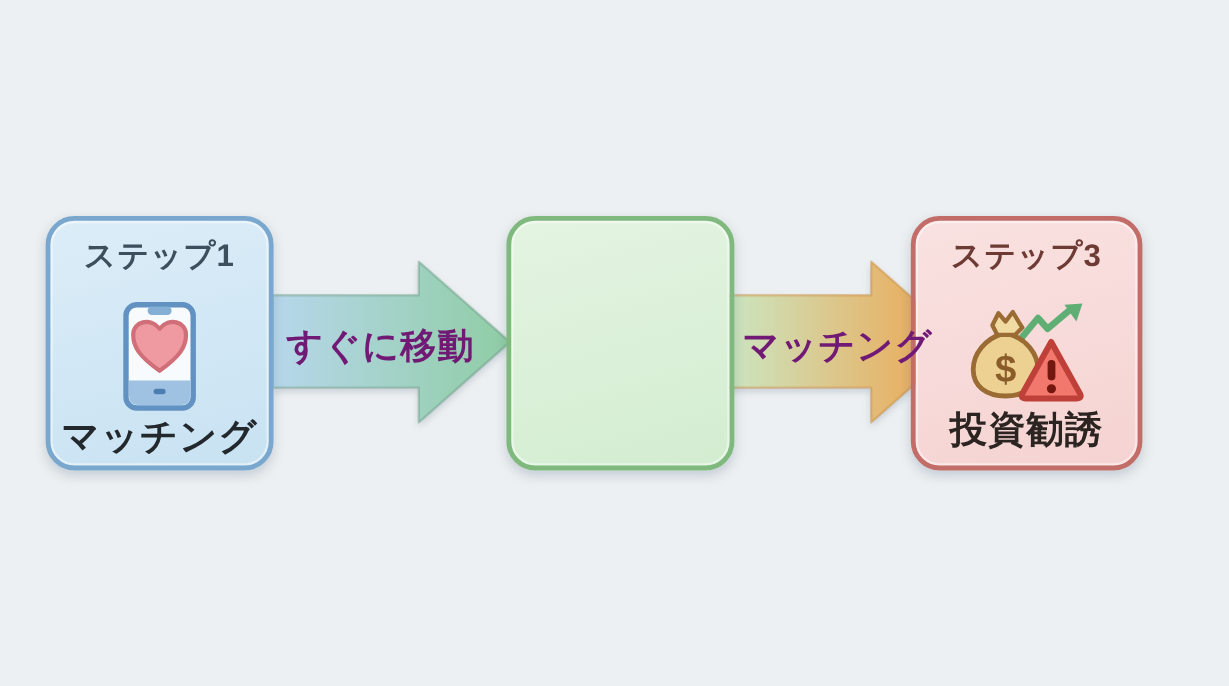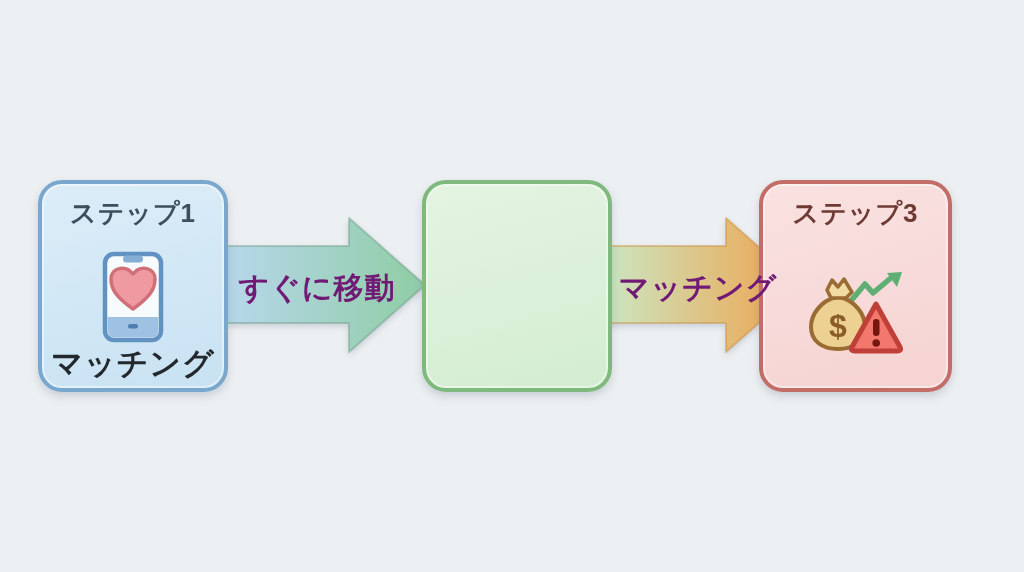--- a/index.html
+++ b/index.html
@@ -93,18 +93,19 @@
         <polyline points="46,32 61,14 69,23 88,7" fill="none" stroke="#5fae73" stroke-width="5.5" stroke-linecap="round" stroke-linejoin="round"></polyline>
         <polygon points="83,3 98,2 93,17" fill="#5fae73"></polygon>
         <path d="M32 27 C 17 31 7 44 7 57 C 7 71 18 79 34 79 C 50 79 61 71 61 57 C 61 44 51 31 36 27 Z" fill="#ecd193" stroke="#9a6b33" stroke-width="4" stroke-linejoin="round"></path>
         <path d="M23 20 L28 10 L34 17 L40 9 L46 19 L48 22 L42 28 L27 28 Z" fill="#f0dba2" stroke="#9a6b33" stroke-width="3.5" stroke-linejoin="round"></path>
         <text x="34" y="67" text-anchor="middle" font-size="32" font-weight="bold" fill="#8a5c28">$</text>
         <path d="M72 34 L96 77 Q 98 81 93 81 L51 81 Q 46 81 48 77 Z" fill="#f2776d" stroke="#bf4038" stroke-width="5" stroke-linejoin="round"></path>
         <rect x="69" y="49" width="6.5" height="17" rx="3.2" fill="#73170f"></rect>
         <circle cx="72.2" cy="73" r="3.8" fill="#73170f"></circle>
       </svg>
     </div>
+    <div class="step-label">投資勧誘</div>
   </section>
 
   <div class="arrow-label al-1">すぐに移動</div>
   <div class="arrow-label al-2">マッチング</div>
 
 </div>
 
 </body></html>

